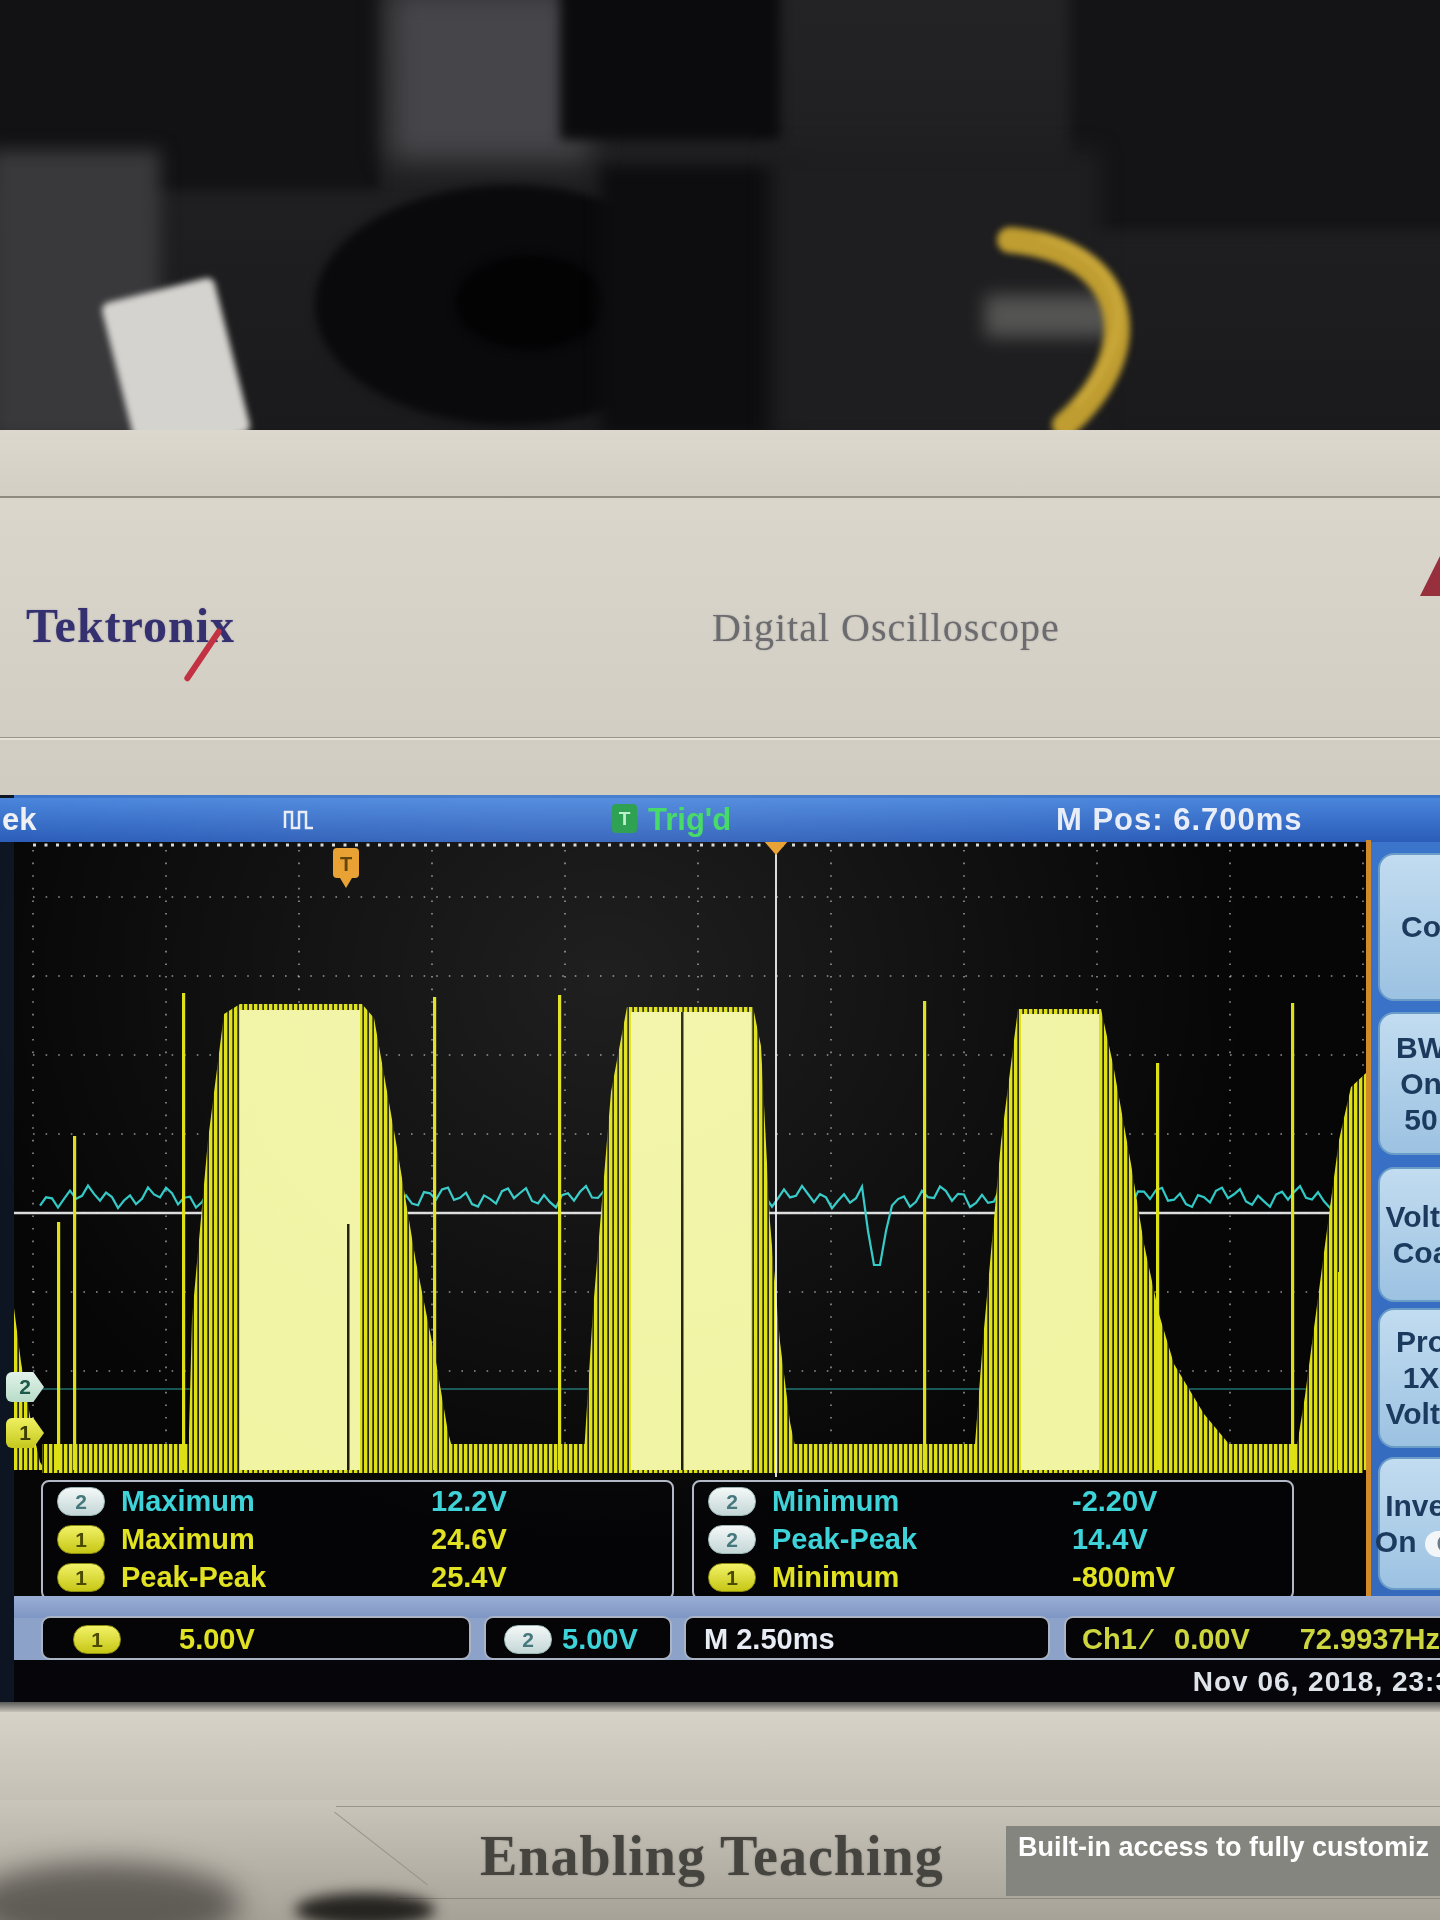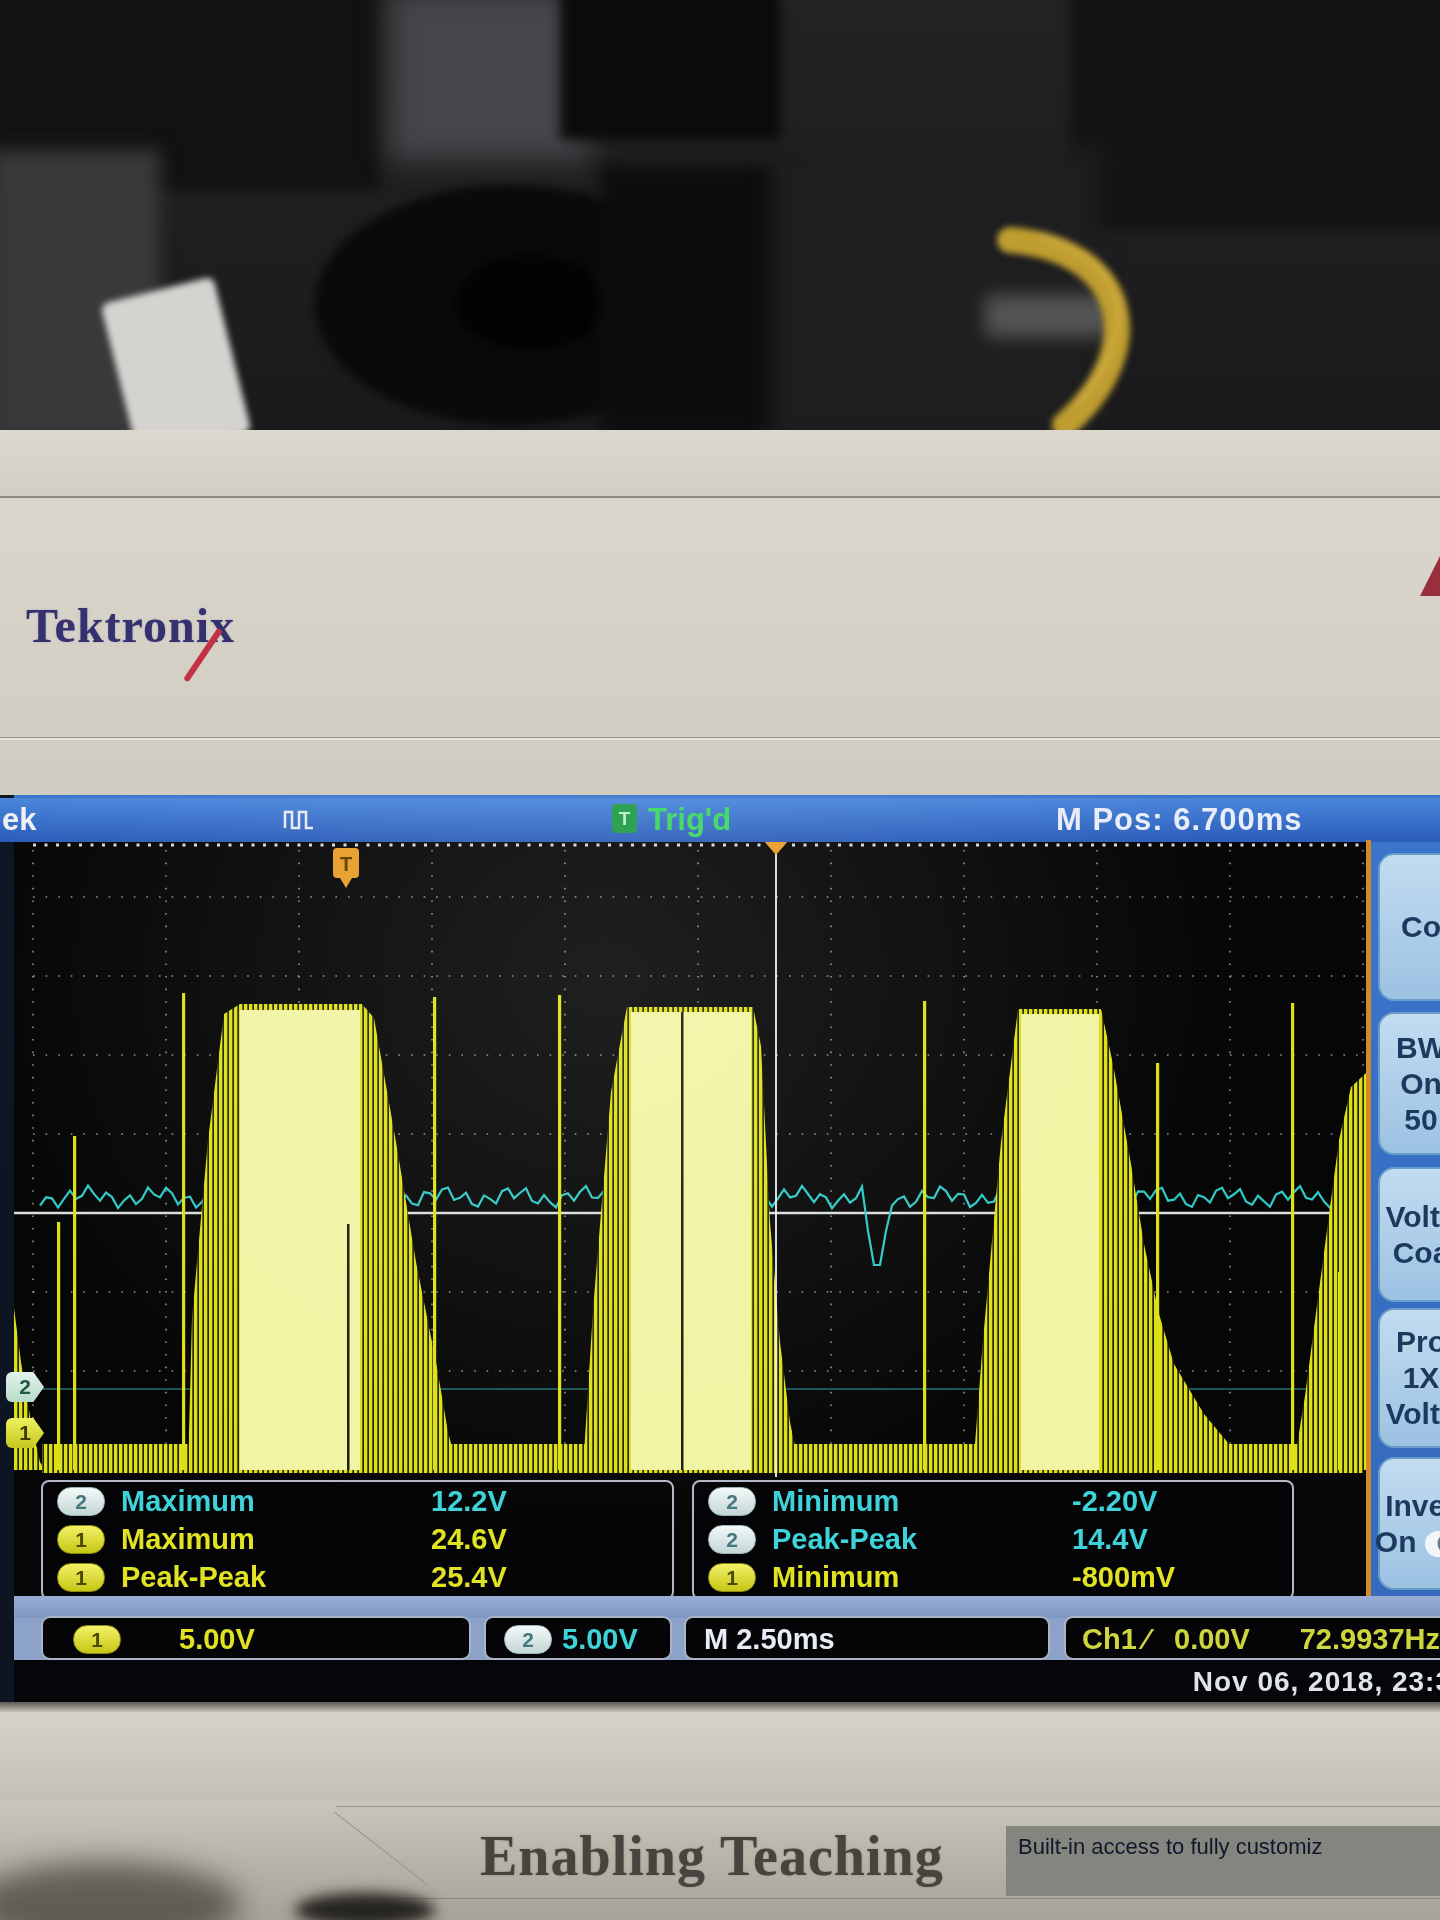--- a/index.html
+++ b/index.html
@@ -112,21 +112,21 @@
                background:linear-gradient(#d6d2c8,#c4c0b6);}
   .footer{left:0;top:1800px;width:1440px;height:120px;
           background:linear-gradient(#c9c5bb,#a6a298);}
   .plate-top{left:336px;top:1806px;width:1104px;height:1px;background:#97928a;}
   .plate-bot{left:396px;top:1898px;width:1044px;height:1px;background:#8c877f;}
   .plate-diag{left:322px;top:1848px;width:118px;height:1px;background:#97928a;transform:rotate(38deg);}
   .tagline{left:480px;top:1824px;font-family:"Liberation Serif",serif;font-weight:bold;
            font-size:56px;color:#45443f;letter-spacing:1px;text-shadow:0 0 2px rgba(40,40,40,.3);text-align:right;}
   .infobox{left:1006px;top:1826px;width:440px;height:70px;background:#85857f;
            padding:6px 12px;box-sizing:border-box;}
-  .infoline{font-size:22px;line-height:30px;color:#0f172a;white-space:nowrap;}
+  .infoline{font-size:27px;line-height:30px;color:#ffffff;white-space:nowrap;font-weight:bold;}
   .shadow-bl{left:-30px;top:1862px;width:270px;height:85px;border-radius:50%;
              background:rgba(22,20,17,.5);filter:blur(14px);}
   .shadow-knob{left:295px;top:1893px;width:140px;height:34px;border-radius:50%;
                background:#262420;filter:blur(7px);}
 </style>
 </head>
 <body>
 
 <div class="stage">
 
@@ -146,20 +146,21 @@
       <path d="M 110 50 C 230 60 250 160 165 235" stroke="#bf9d30" stroke-width="26" fill="none" stroke-linecap="round"></path>
       <path d="M 140 45 C 240 75 235 150 175 215" stroke="#d0ae40" stroke-width="8" fill="none" opacity="0.6"></path>
     </svg>
   </div>
 
   <div class="abs case-top"></div>
   <div class="abs case-top-line"></div>
   <div class="abs front-panel"></div>
   <div class="abs brand-logo">Tektronix</div>
   <div class="abs brand-slash"></div>
+  <div class="abs brand-product">Digital Oscilloscope</div>
   <div class="abs panel-groove"></div>
   <div class="abs panel-groove2"></div>
   <div class="abs sticker"></div>
 
   <div class="abs screen-bg"></div>
   <div class="abs graticule"></div>
   <svg id="wave" width="1352" height="637" viewBox="0 0 1352 637">
       <defs>
         <pattern id="yb" width="5" height="6" patternUnits="userSpaceOnUse">
           <rect width="5" height="6" fill="#23240a"></rect>

